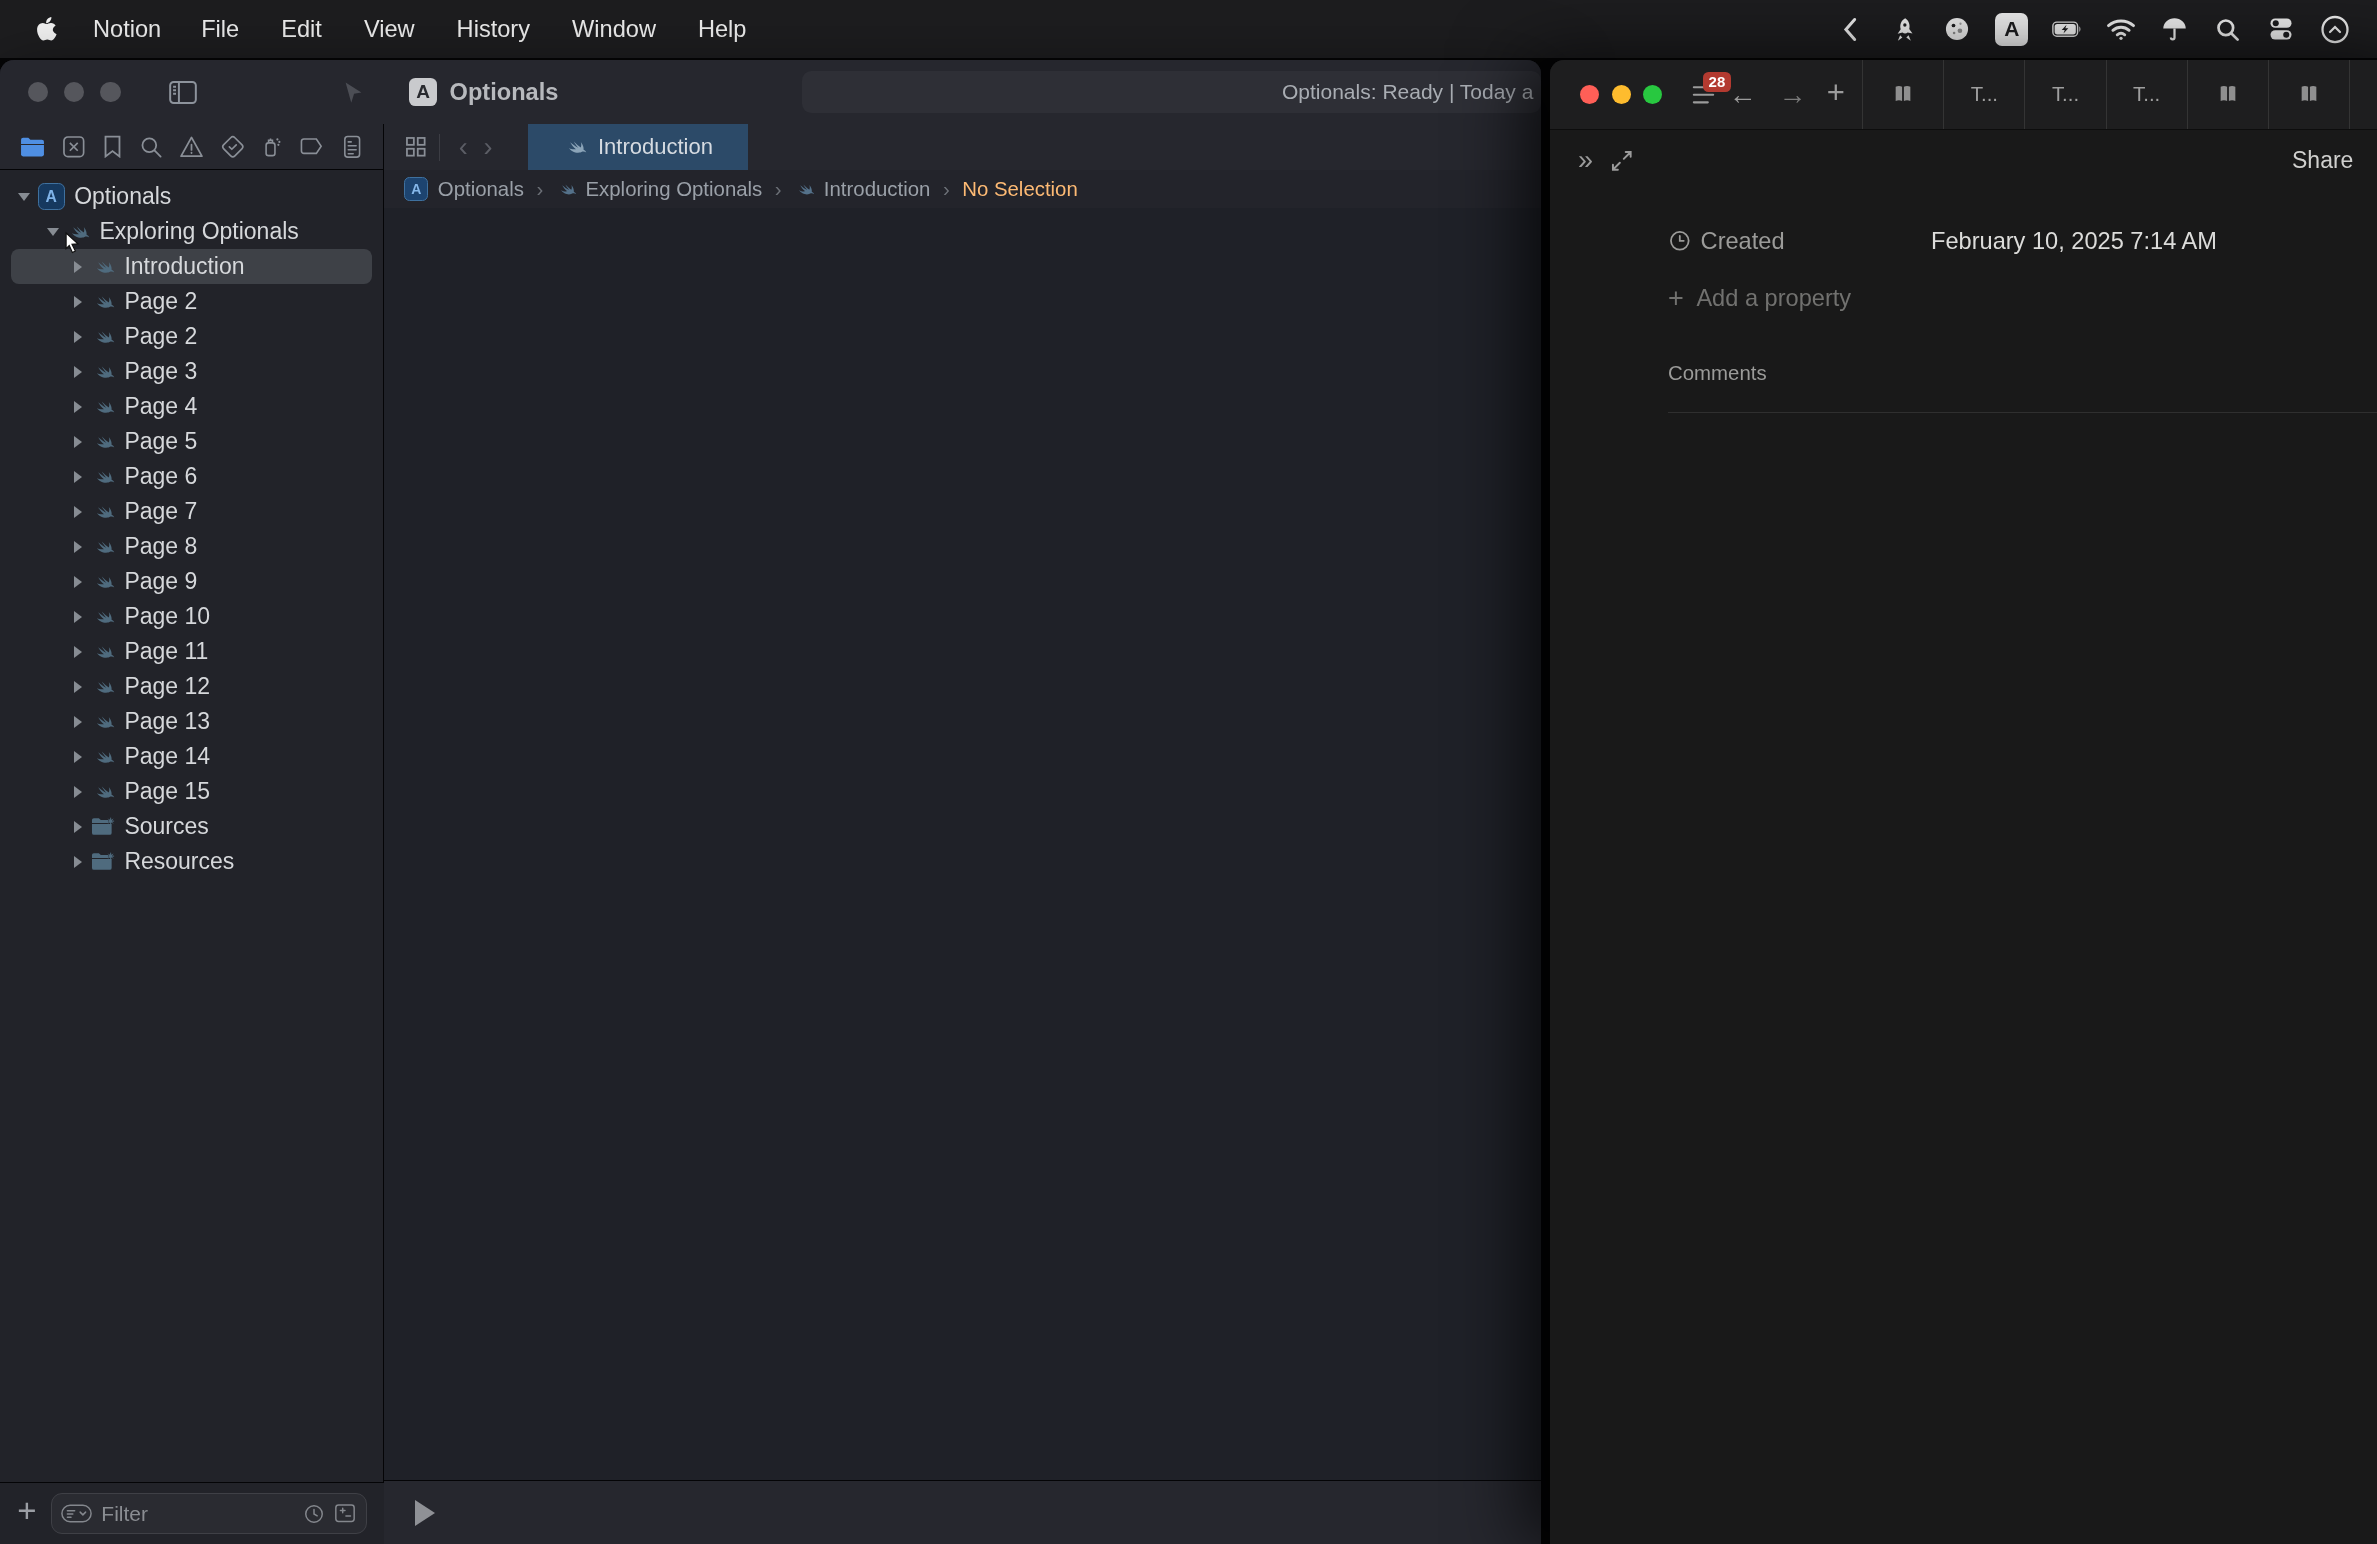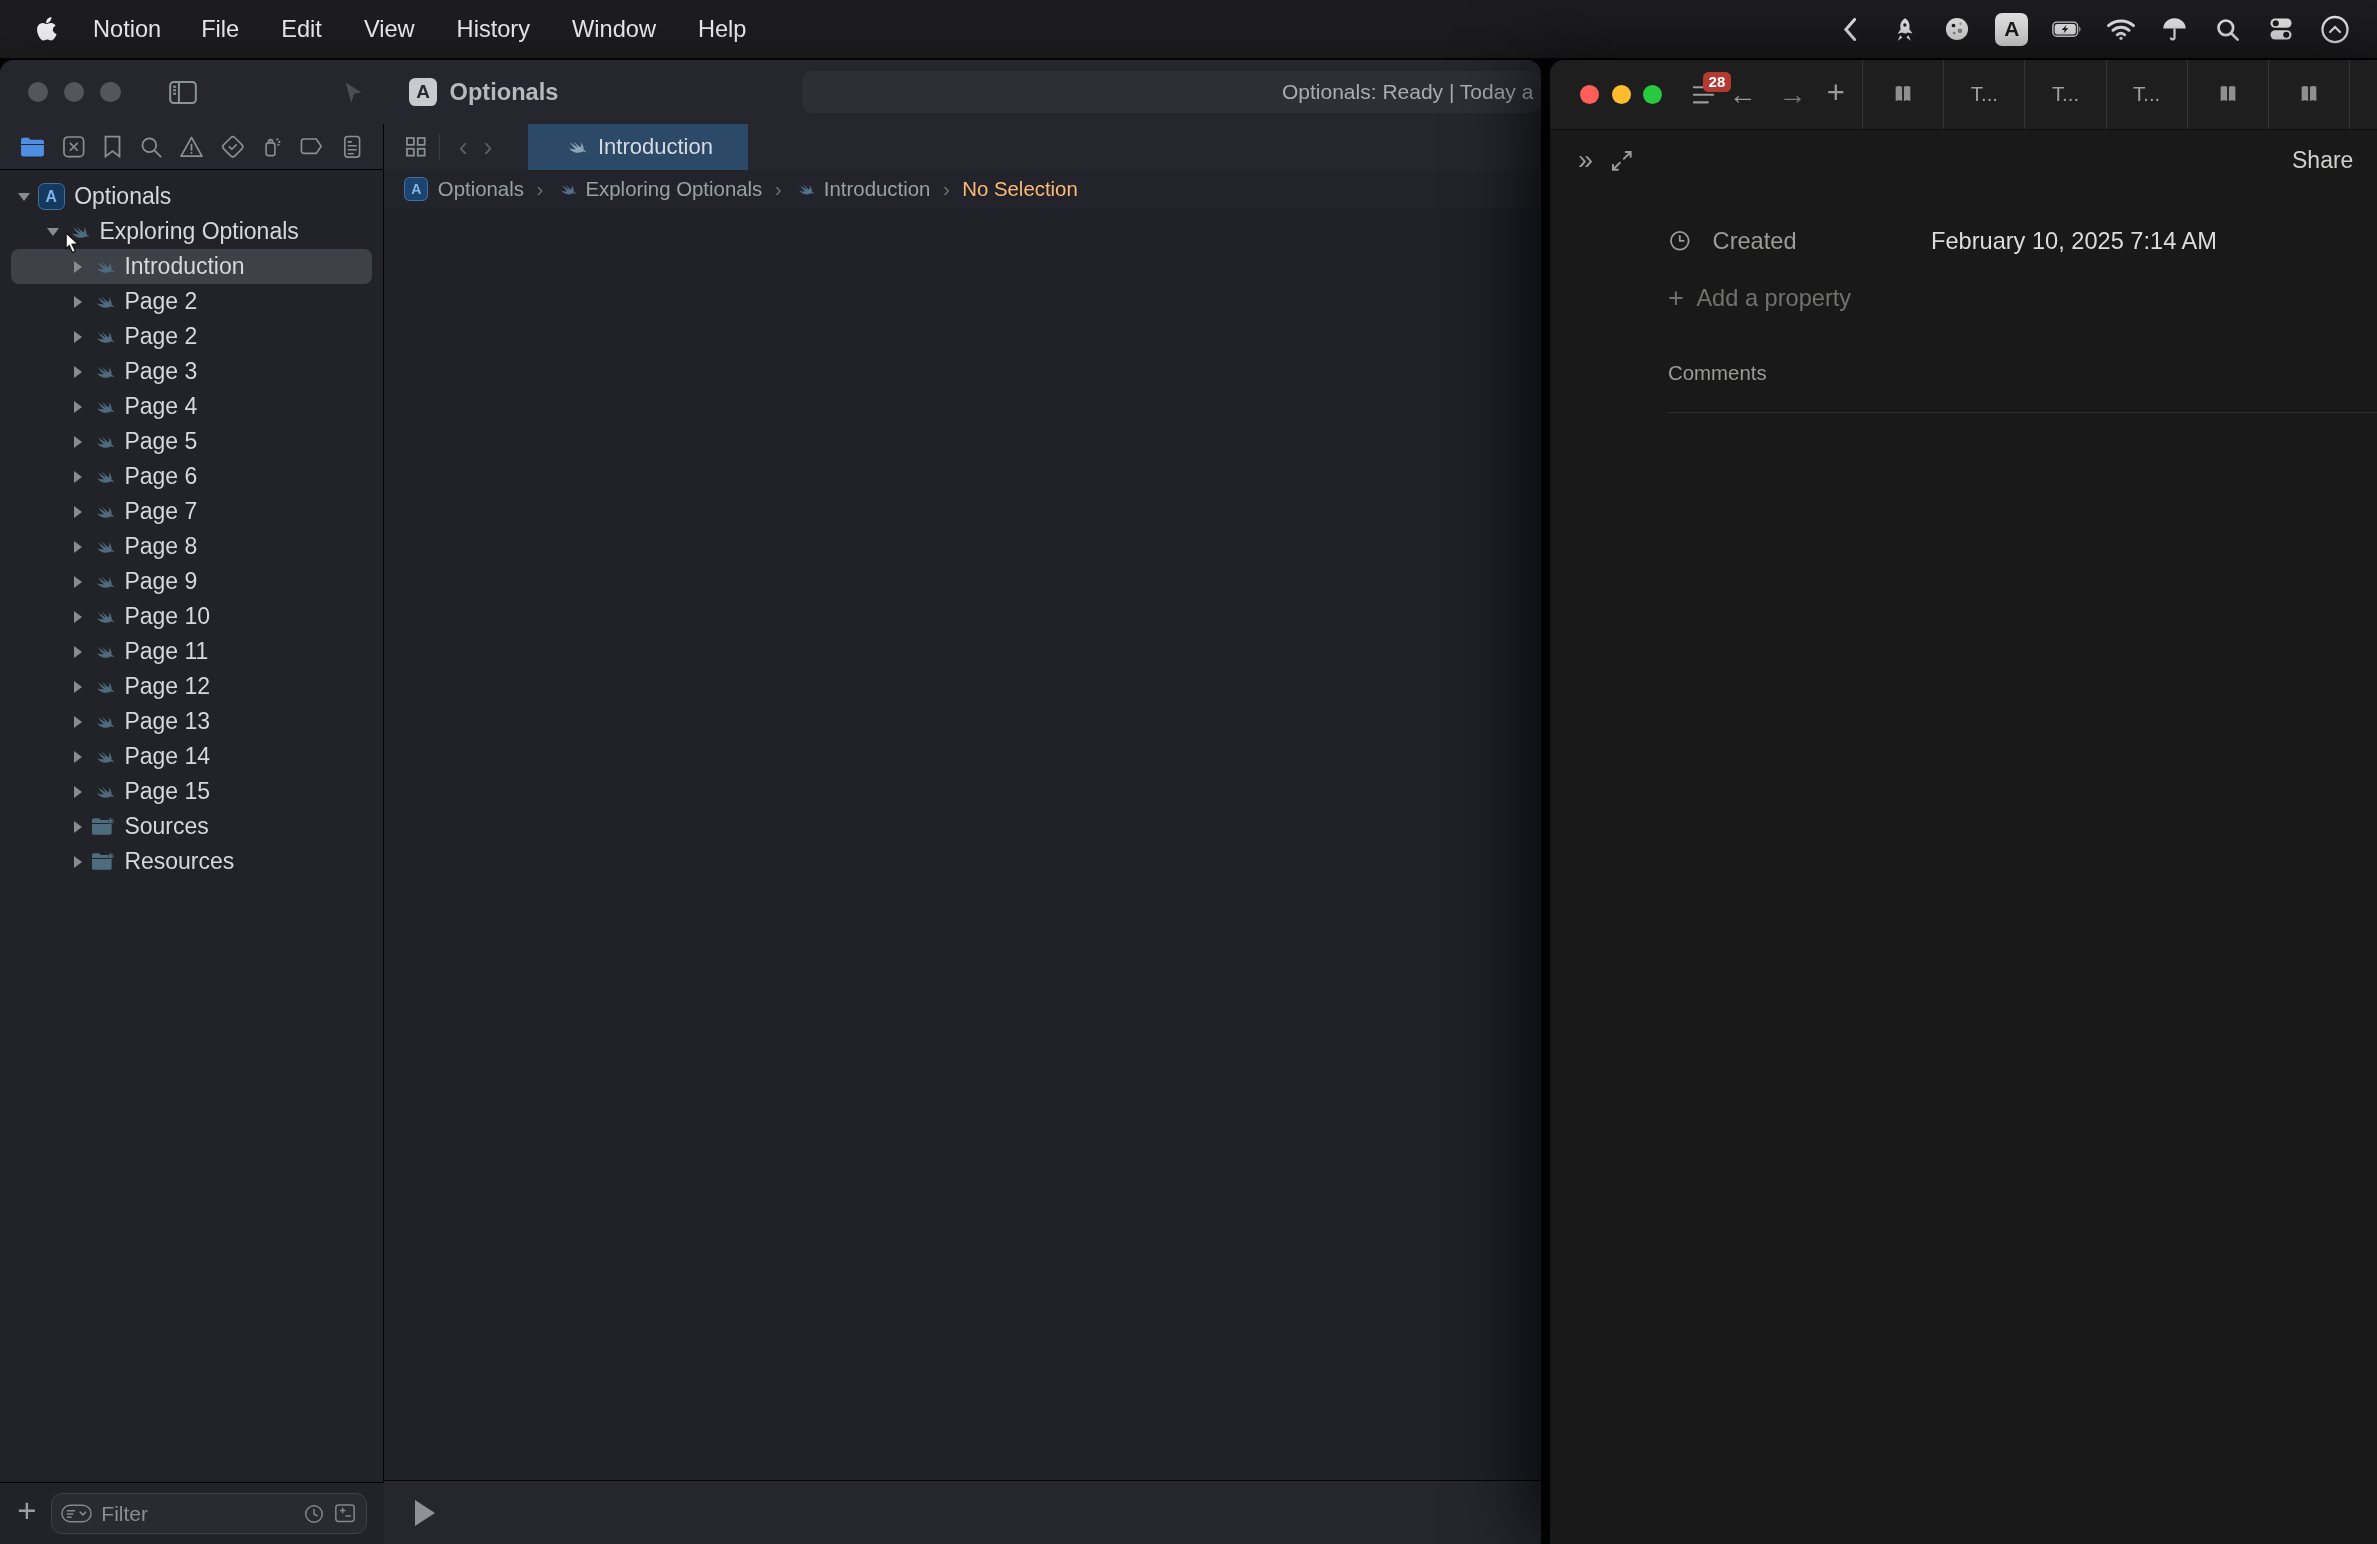--- a/index.html
+++ b/index.html
@@ -117,21 +117,21 @@
   .n-dd{font-size:27px;letter-spacing:-3.1px;color:#9b9b9b}
   .n-expand{margin-left:20.4px;color:#9b9b9b}
   .n-share{margin-left:auto;font-size:23px;color:#d0d0ce;padding-right:23.6px}
   .n-comment{color:#c9c9c7}
 
   .n-content{position:absolute;left:0;top:132px;right:0;bottom:0;overflow:hidden;
     padding:0 27px 0 118px;box-sizing:border-box}
   .n-title{margin-top:50px;font-size:42px;font-weight:700;color:#e8e8e6;letter-spacing:0.4px}
   .n-props{margin-top:19px}
   .prop-row{height:60px;display:flex;align-items:center;font-size:23.6px}
-  .prop-label{width:263px;display:flex;align-items:center;gap:21px;color:#9b9b99}
+  .prop-label{width:263px;display:flex;align-items:center;gap:9px;color:#9b9b99}
   .prop-value{color:#dcdcda}
   .prop-row.muted .prop-value{color:#71716f}
   .addprop{height:55px;display:flex;align-items:center;gap:12.6px;color:#71716f;font-size:23.6px}
   .addprop .plus{font-size:27px}
   .n-comments-label{margin-top:36px;font-size:20.4px;color:#9b9b99}
   .n-commentrow{margin-top:11px;height:44px;display:flex;align-items:center;gap:15.7px}
   .avatar{width:36px;height:36px;border-radius:50%;overflow:hidden;background:radial-gradient(circle at 35% 30%,#b9b9b9,#7c7c7c);position:relative;flex:0 0 auto}
   .avatar svg{position:absolute;left:0;top:3.1px;color:#3f3f3f}
   .n-commentrow .ph{color:#71716f;font-size:23.6px}
   .n-divider{margin-top:27px;height:0.8px;background:#2f2f2f;width:735px}

